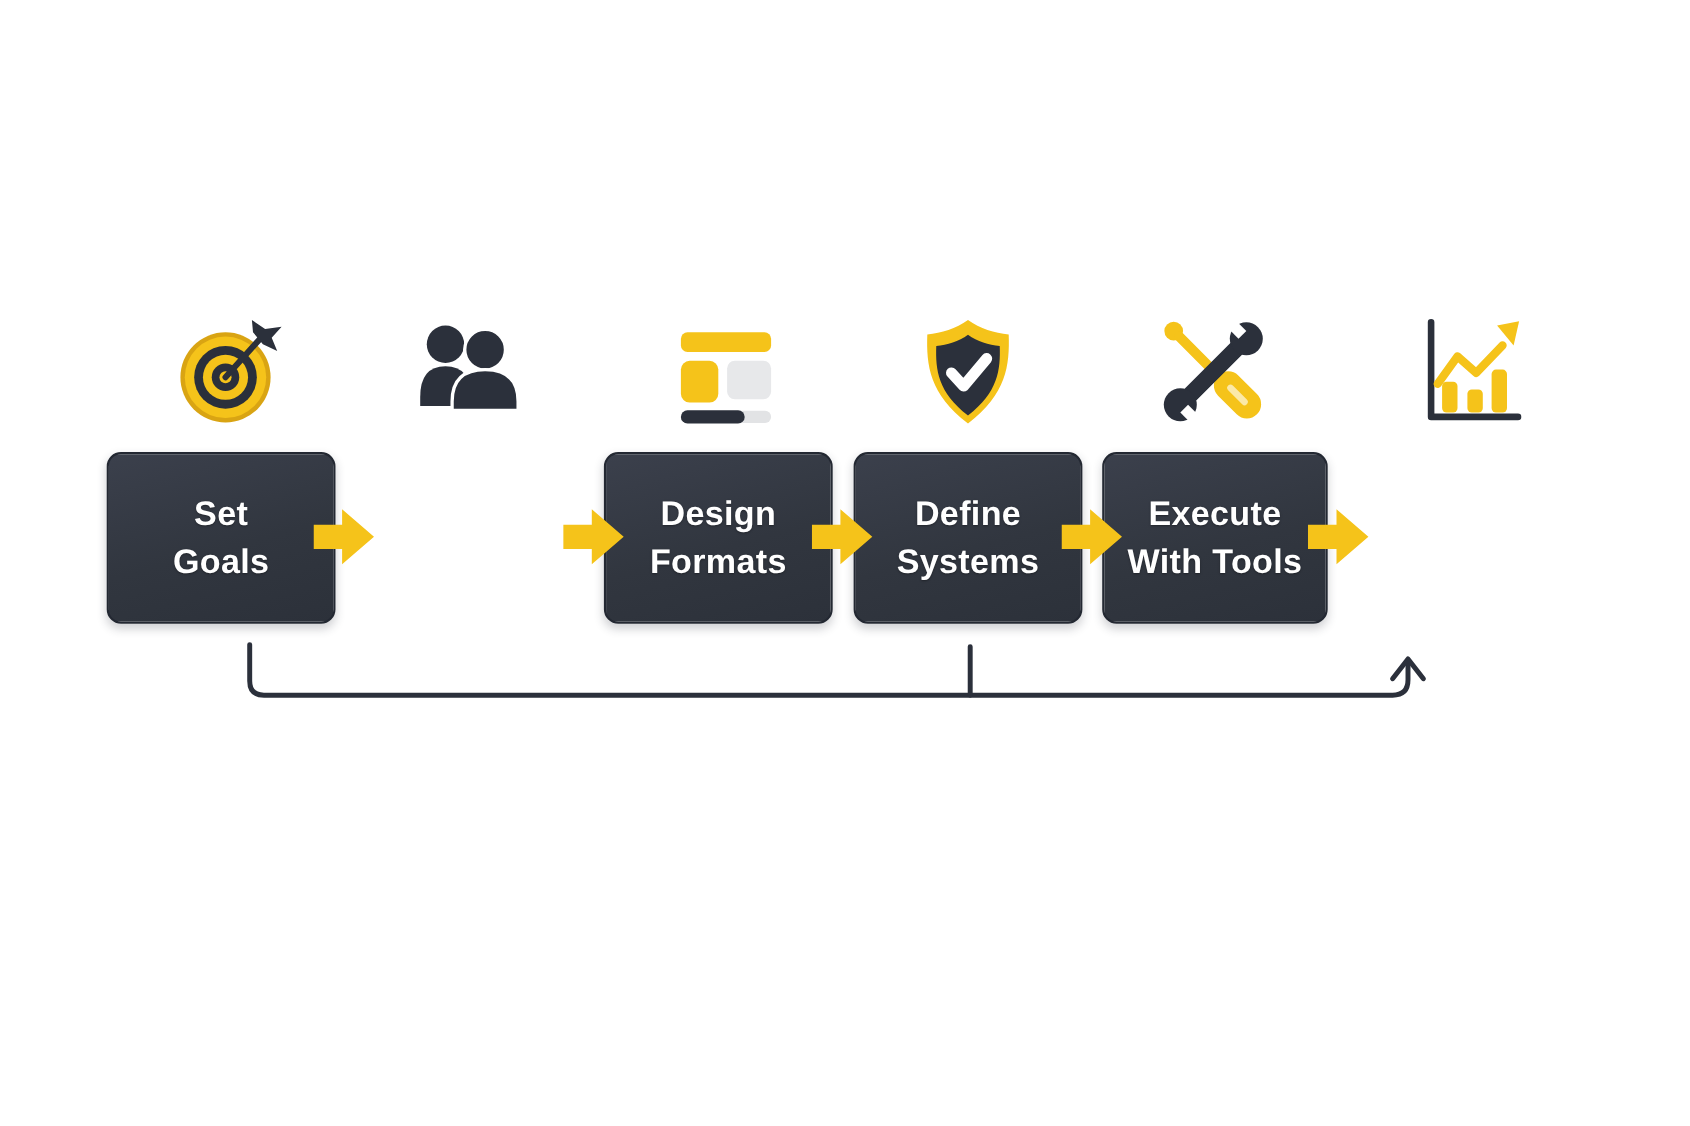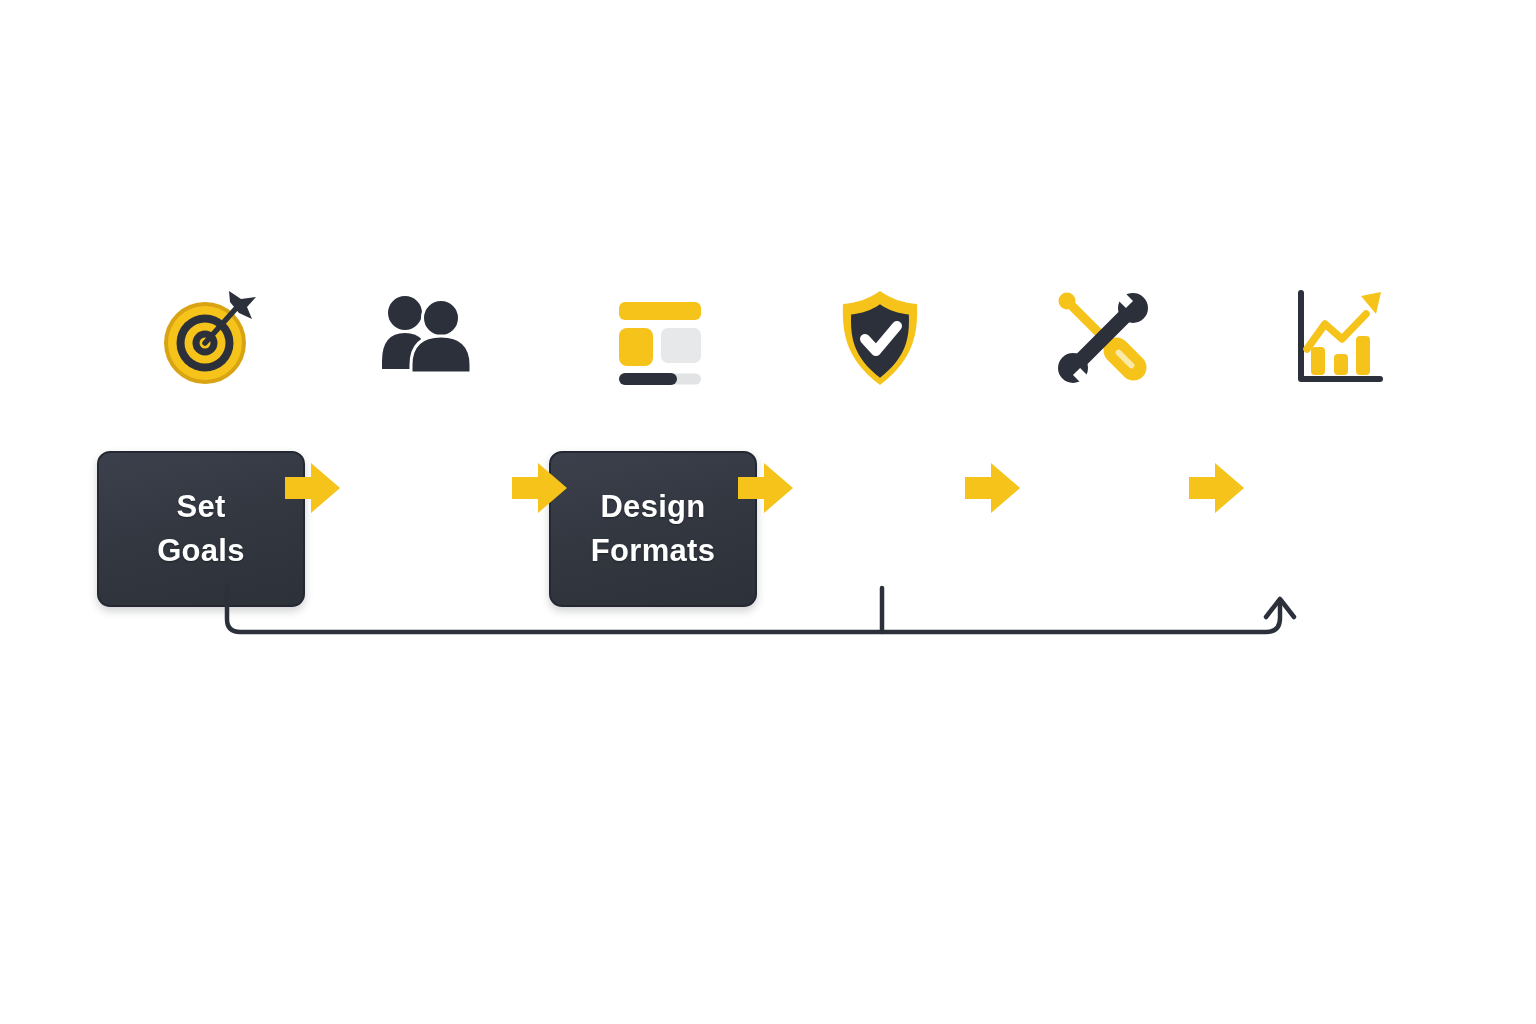--- a/index.html
+++ b/index.html
@@ -17,21 +17,20 @@
   }
   .step-box{
     position:absolute;
     top:411px;height:156px;
     background:linear-gradient(165deg,#3B404C 0%,#31363F 55%,#2C313A 100%);
     border:2px solid #232832;
     border-radius:13px;
     box-shadow:0 4px 9px rgba(40,45,58,0.22);
     display:flex;align-items:center;justify-content:center;
     box-sizing:border-box;
-    margin-top:40px;
   }
   .step-label{
     color:#ffffff;
     font-weight:700;
     font-size:31px;
     line-height:44px;
     text-align:center;
     white-space:pre-line;
     letter-spacing:0.3px;
     text-shadow:0 1px 2px rgba(0,0,0,0.35);
@@ -111,20 +110,28 @@
   </svg>
 
   <div class="step-box" style="left:97px;width:208px">
     <div class="step-label">Set
 Goals</div>
   </div>
   <div class="step-box" style="left:549px;width:208px">
     <div class="step-label">Design
 Formats</div>
   </div>
+  <div class="step-box" style="left:776px;width:208px">
+    <div class="step-label">Define
+Systems</div>
+  </div>
+  <div class="step-box" style="left:1002px;width:205px">
+    <div class="step-label">Execute
+With Tools</div>
+  </div>
 
   <svg class="flow-arrow" style="left:285px" viewBox="0 0 56 52">
     <polygon points="0,15 26,15 26,1 55,26 26,51 26,37 0,37" fill="#F5C31A"></polygon>
   </svg>
   <svg class="flow-arrow" style="left:512px" viewBox="0 0 56 52">
     <polygon points="0,15 26,15 26,1 55,26 26,51 26,37 0,37" fill="#F5C31A"></polygon>
   </svg>
   <svg class="flow-arrow" style="left:738px" viewBox="0 0 56 52">
     <polygon points="0,15 26,15 26,1 55,26 26,51 26,37 0,37" fill="#F5C31A"></polygon>
   </svg>

